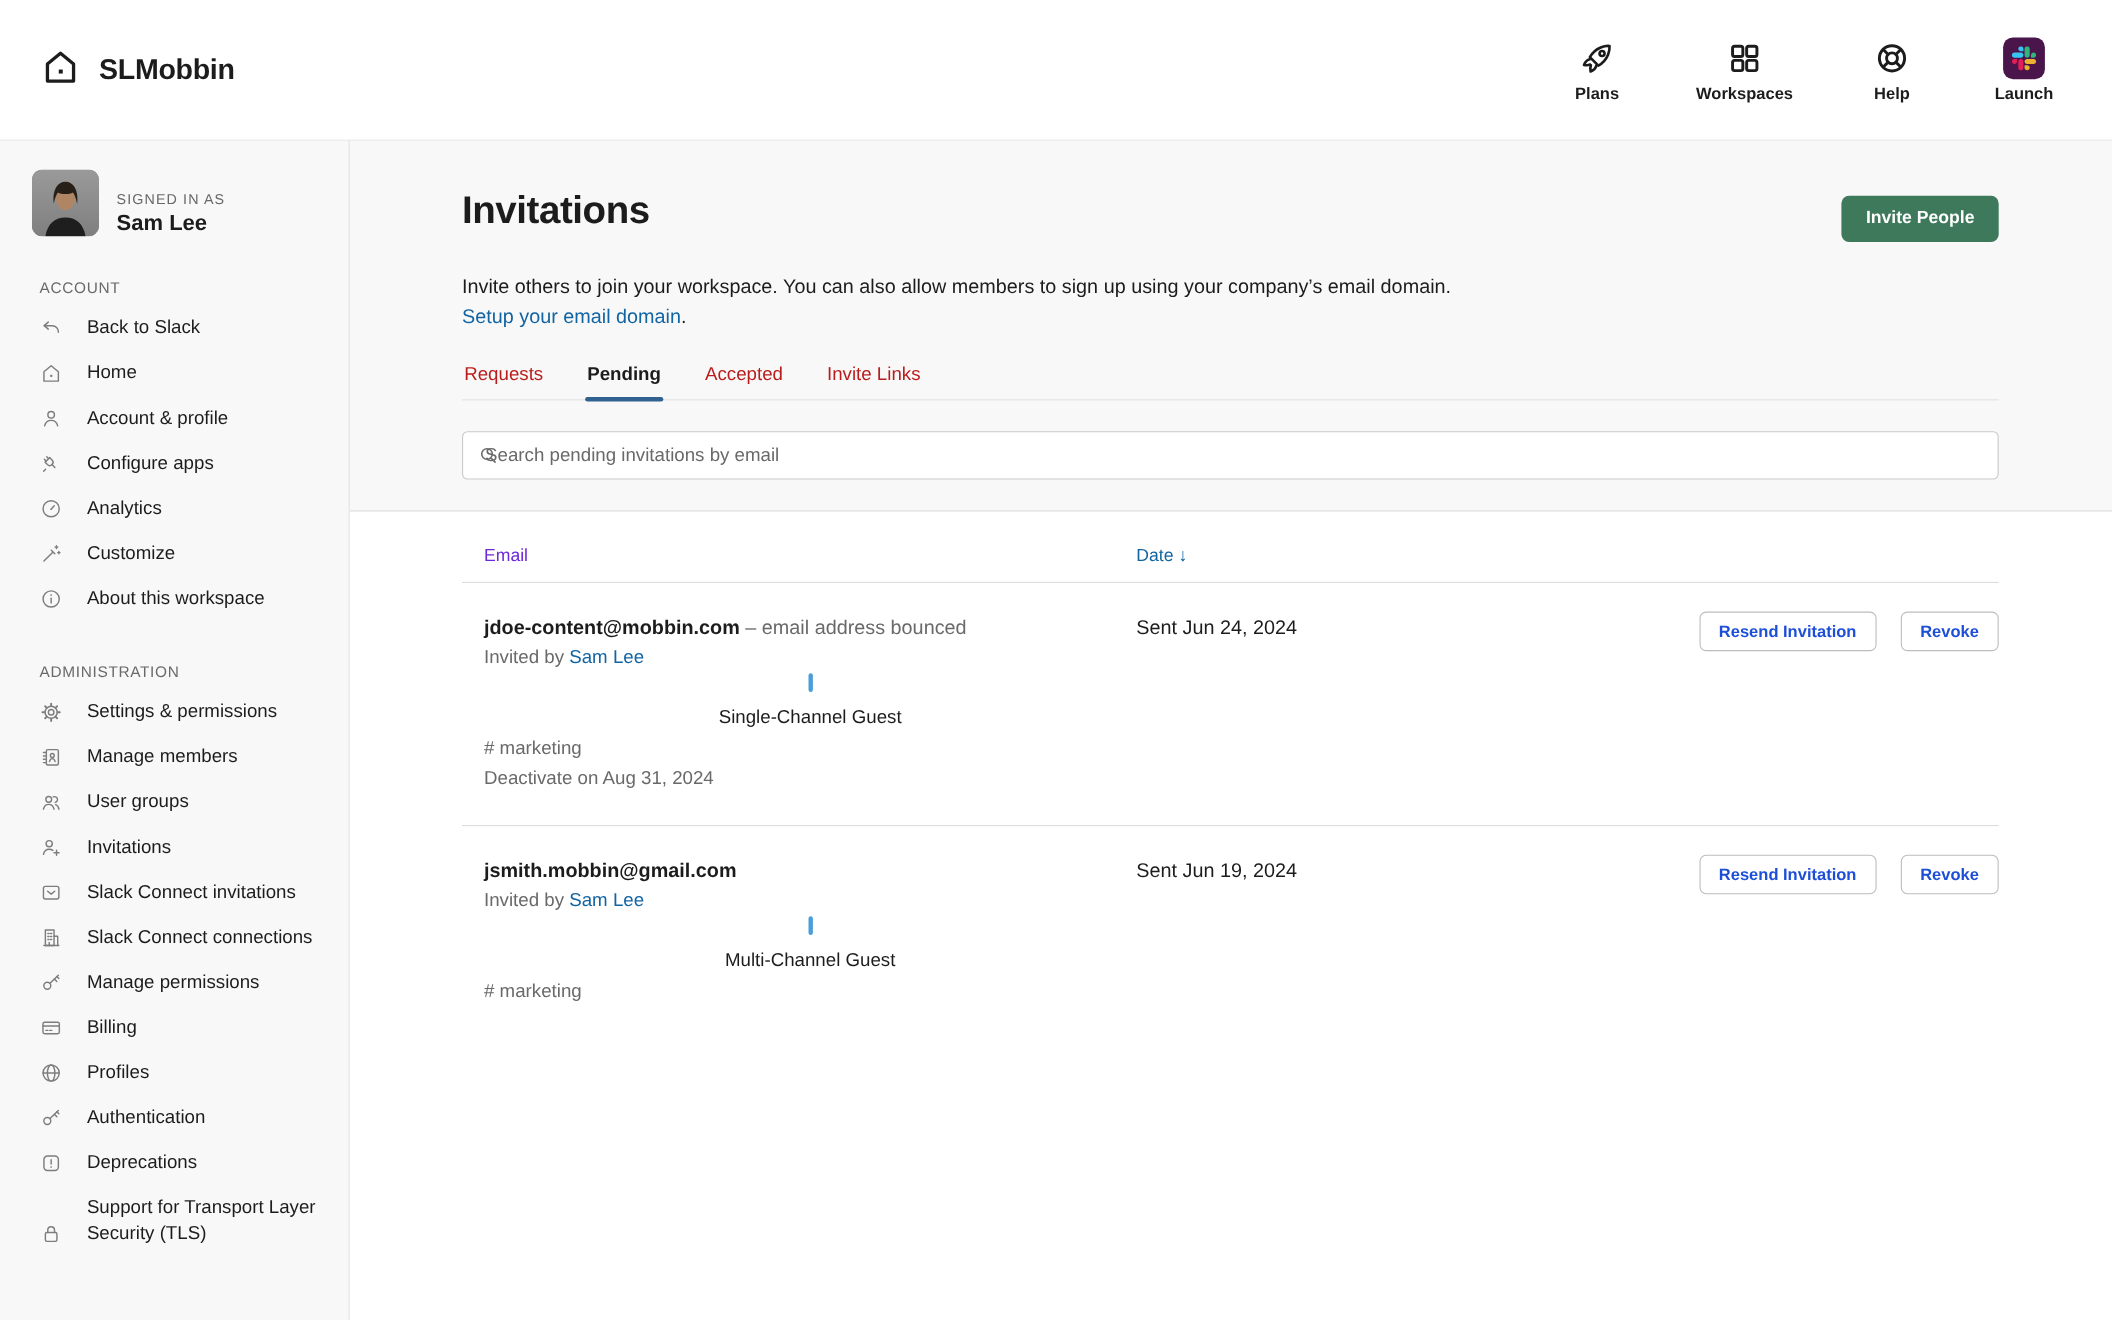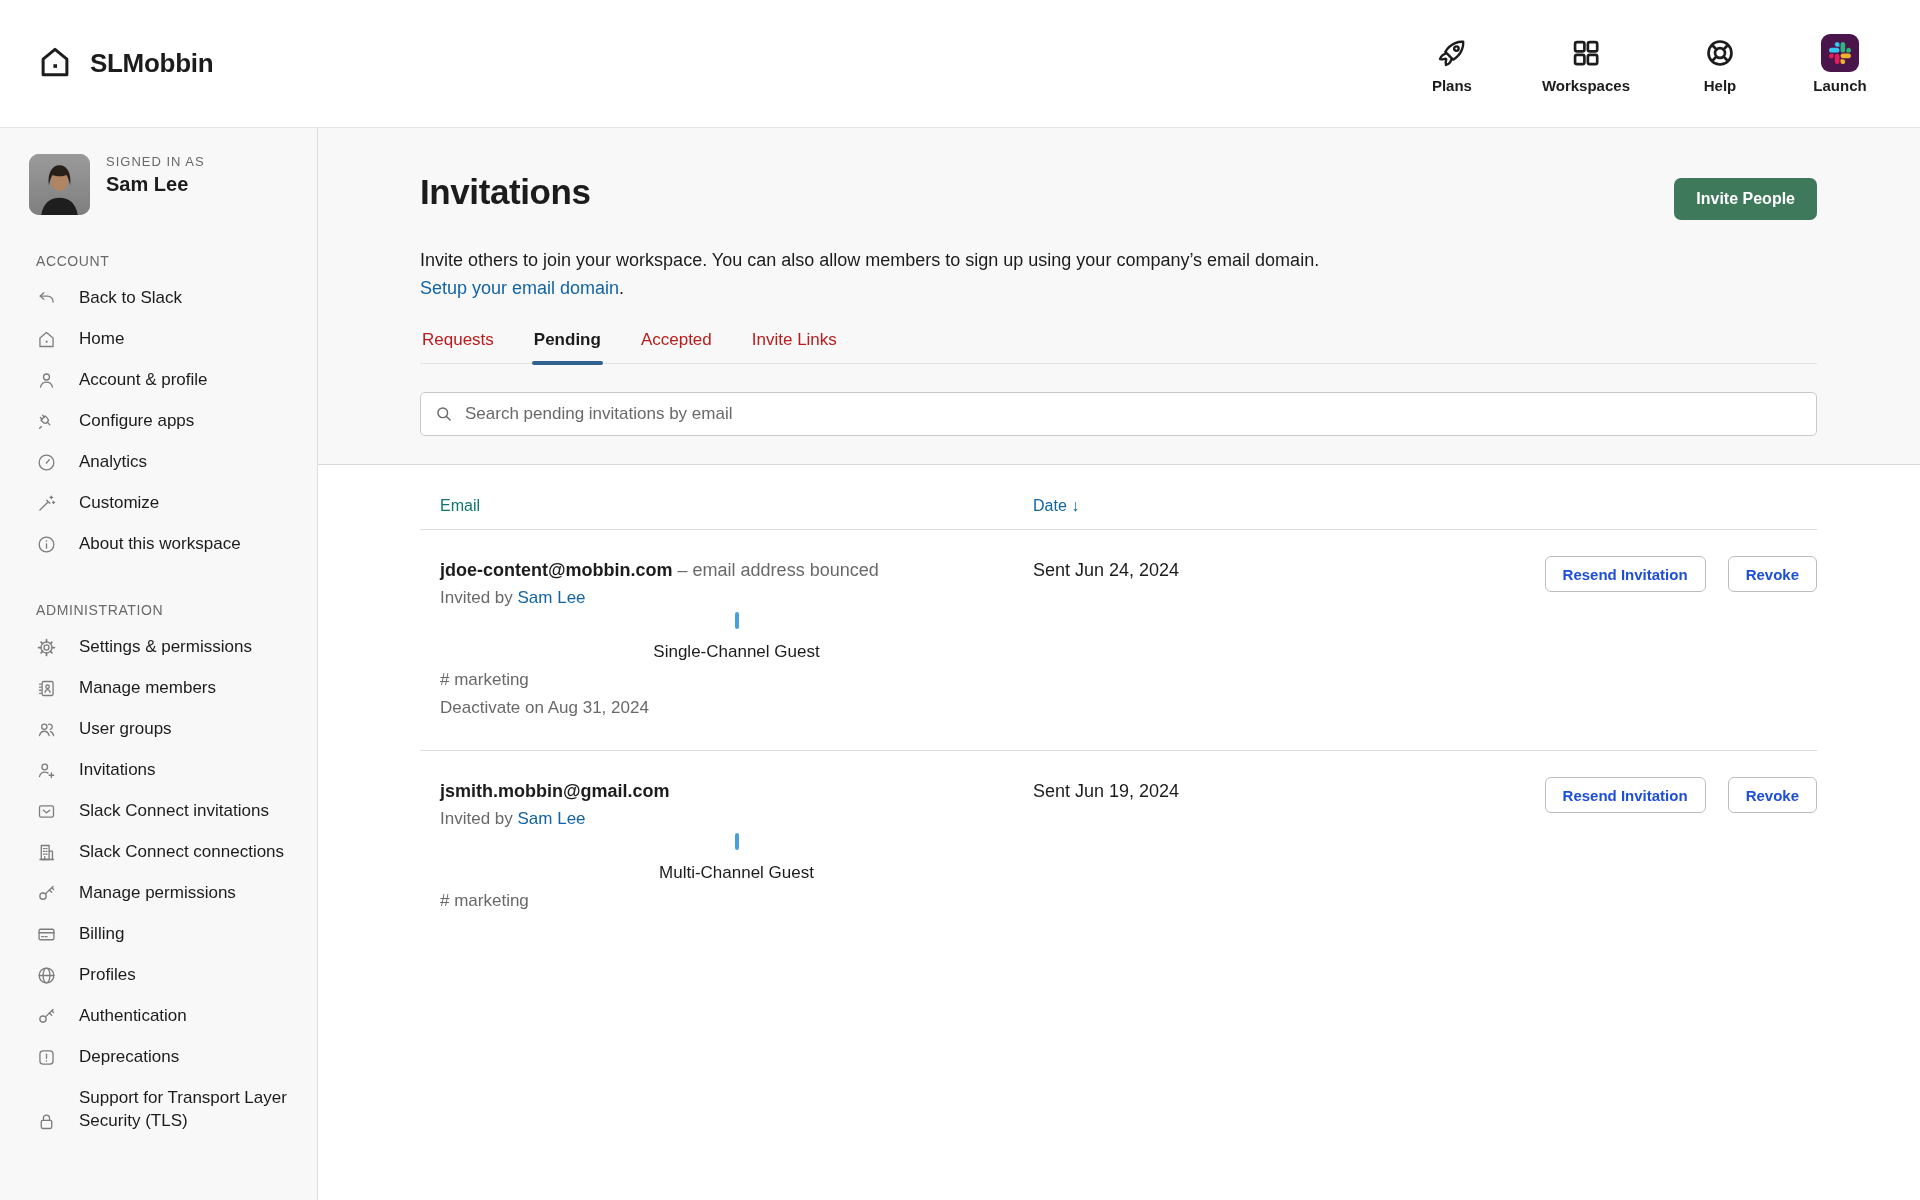--- a/index.html
+++ b/index.html
@@ -23,21 +23,21 @@
                 display:flex; align-items:center; justify-content:center; }
   .launch-box svg { width:22px; height:22px; stroke:none; }
 
   
   .app-body { display:flex; height:1100px; }
   .sidebar { width:318px; flex:0 0 318px; background:#f8f8f8; border-right:1px solid #dedede;
              padding-top:26px; overflow:hidden; }
   .main { flex:1; background:#f8f8f8; display:flex; flex-direction:column; }
 
   
-  .user-card { display:flex; align-items:flex-start; gap:16px; margin:0 0 6px 29px; }
+  .user-card { display:flex; align-items:flex-end; gap:16px; margin:0 0 6px 29px; }
   .avatar { width:61px; height:61px; border-radius:10px; overflow:hidden; flex:0 0 61px; }
   .signed-in { font-size:13px; color:#696969; letter-spacing:1px; margin-bottom:4px; }
   .user-name { font-size:20px; font-weight:700; }
   .section-title { margin:38px 0 8px 36px; font-size:14px; color:#696969; letter-spacing:0.6px; }
   .nav-item { display:flex; gap:22px; align-items:flex-end; padding:9px 16px 9px 36px; cursor:pointer; }
   .icn { width:21px; flex:0 0 21px; margin-top:1px; }
   .icn svg { width:21px; height:21px; stroke:#7d7d7d; stroke-width:1.5; fill:none;
              stroke-linecap:round; stroke-linejoin:round; display:block; }
   .nav-item .lbl { font-size:17px; line-height:23px; color:#1d1c1d; }
 
@@ -50,32 +50,32 @@
                 font-family:"Liberation Sans", sans-serif; }
   .desc { margin-top:26px; font-size:18px; line-height:28px; color:#1d1c1d; }
   .desc-link { color:#1264A3; text-decoration:none; cursor:pointer;margin-top:24px; }
   .tabs { display:flex; gap:36px; margin-top:28px; border-bottom:1px solid #e2e2e2; }
   .tab { font-size:17px; color:#b91c1c; padding:0 2px 13px 2px; cursor:pointer; position:relative; }
   .tab.active { color:#1d1c1d; font-weight:700; }
   .tab.active::after { content:""; position:absolute; left:0; right:0; bottom:-2px; height:4px;
                        background:#31618F; border-radius:2px; }
   .search-wrap { margin-top:28px; position:relative; }
   .search-input { width:100%; height:44px; background:#fff; border:1px solid #c9c9c9; border-radius:5px;
-                  padding:0 16px 0 44px; font-size:17px; color:#1d1c1d;
+                  padding:0 16px 0 20px; font-size:17px; color:#1d1c1d;
                   font-family:"Liberation Sans", sans-serif; }
   .search-input::placeholder { color:#696969; }
   .search-icn { position:absolute; left:14px; top:12px; }
   .search-icn svg { width:20px; height:20px; stroke:#696969; stroke-width:1.7; fill:none; stroke-linecap:round; }
 
   
   .table-section { flex:1; background:#fff; border-top:1px solid #d9d9d9; padding:0 103px 0 102px; }
   .tbl-header { display:flex; padding:32px 0 14px 20px; border-bottom:1px solid #dcdcdc; }
   .col-email { width:593px; flex:0 0 593px; }
   .col-date { flex:1; }
-  .th { font-size:16px; color:#0f766e; }
+  .th { font-size:16px; color:#6d28d9; }
   .th-date { color:#1264A3; cursor:pointer; }
   .row { display:flex; padding:26px 0 28px 20px; align-items:flex-start; }
   .row.bordered { border-bottom:1px solid #dcdcdc; }
   .email-line { font-size:18px; line-height:28px; }
   .email-addr { font-weight:700; }
   .email-note { color:#696969; }
   .detail { font-size:17px; line-height:28px; color:#696969; }
   .detail .link { color:#1264A3; cursor:pointer; }
   .guest-line { font-size:17px; line-height:28px; color:#1d1c1d; display:flex; align-items:center; gap:9px;flex-direction:column; }
   .guest-bar { width:4px; height:17px; border-radius:2px; background:#4A9EDA; display:inline-block; }

